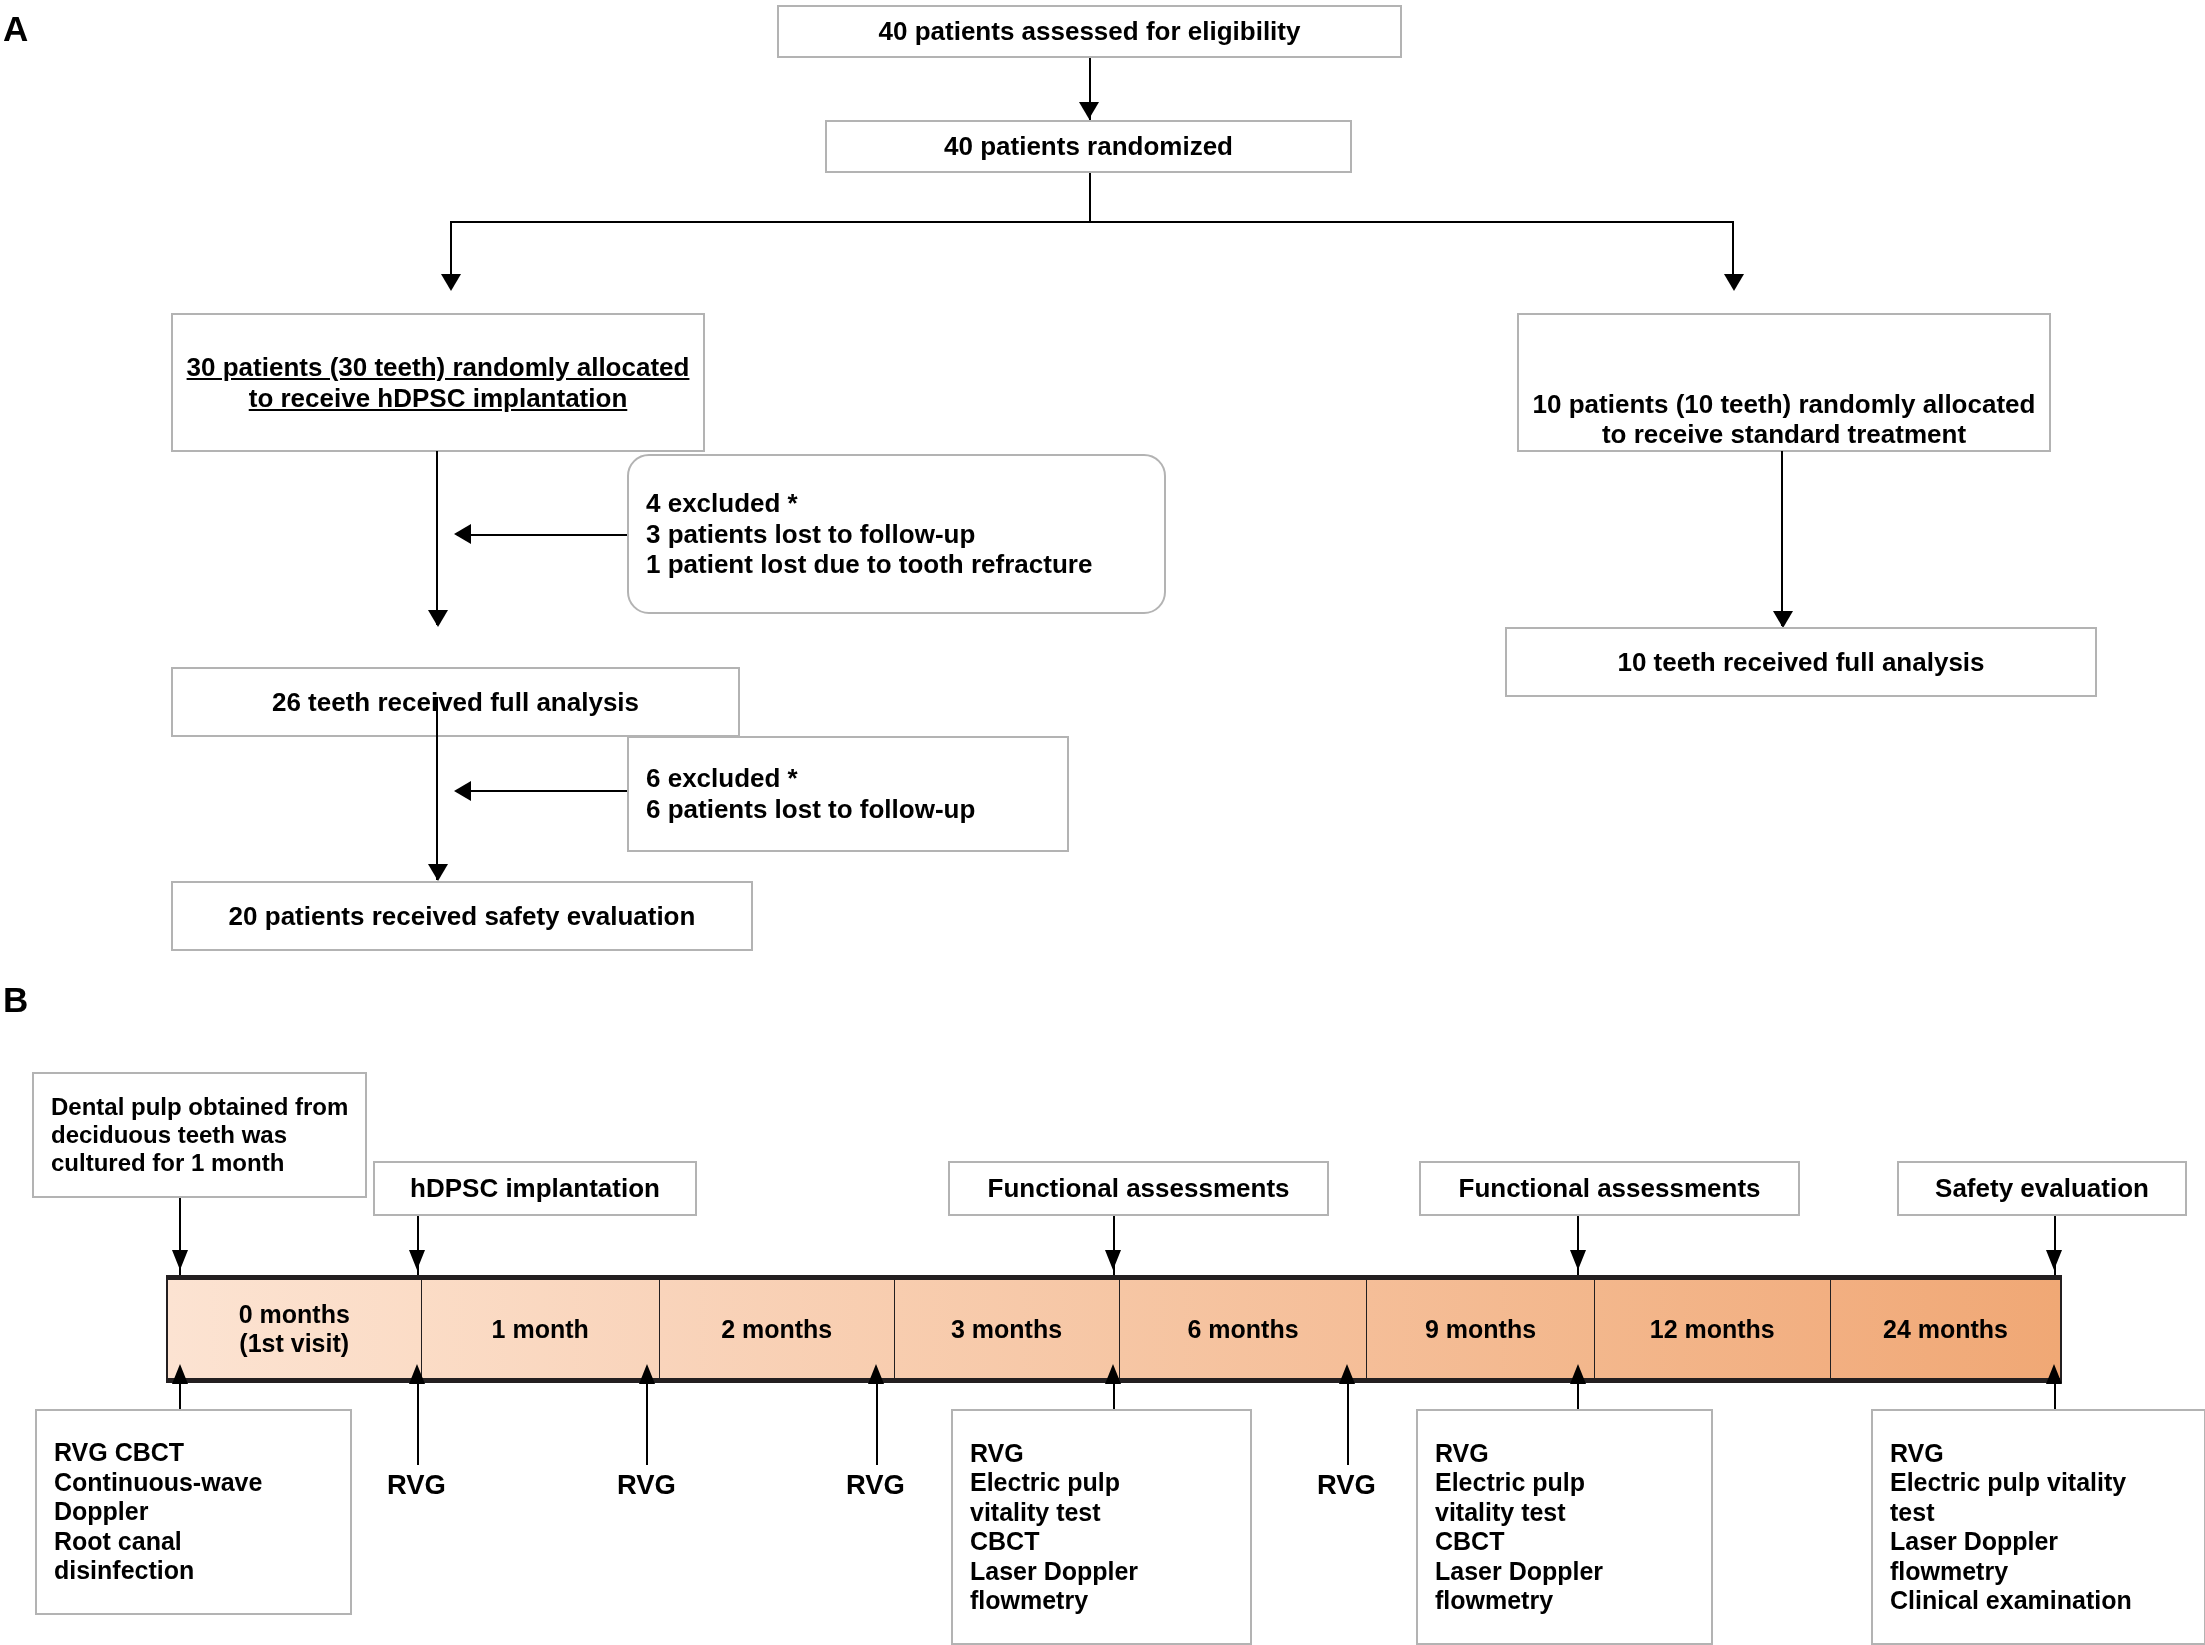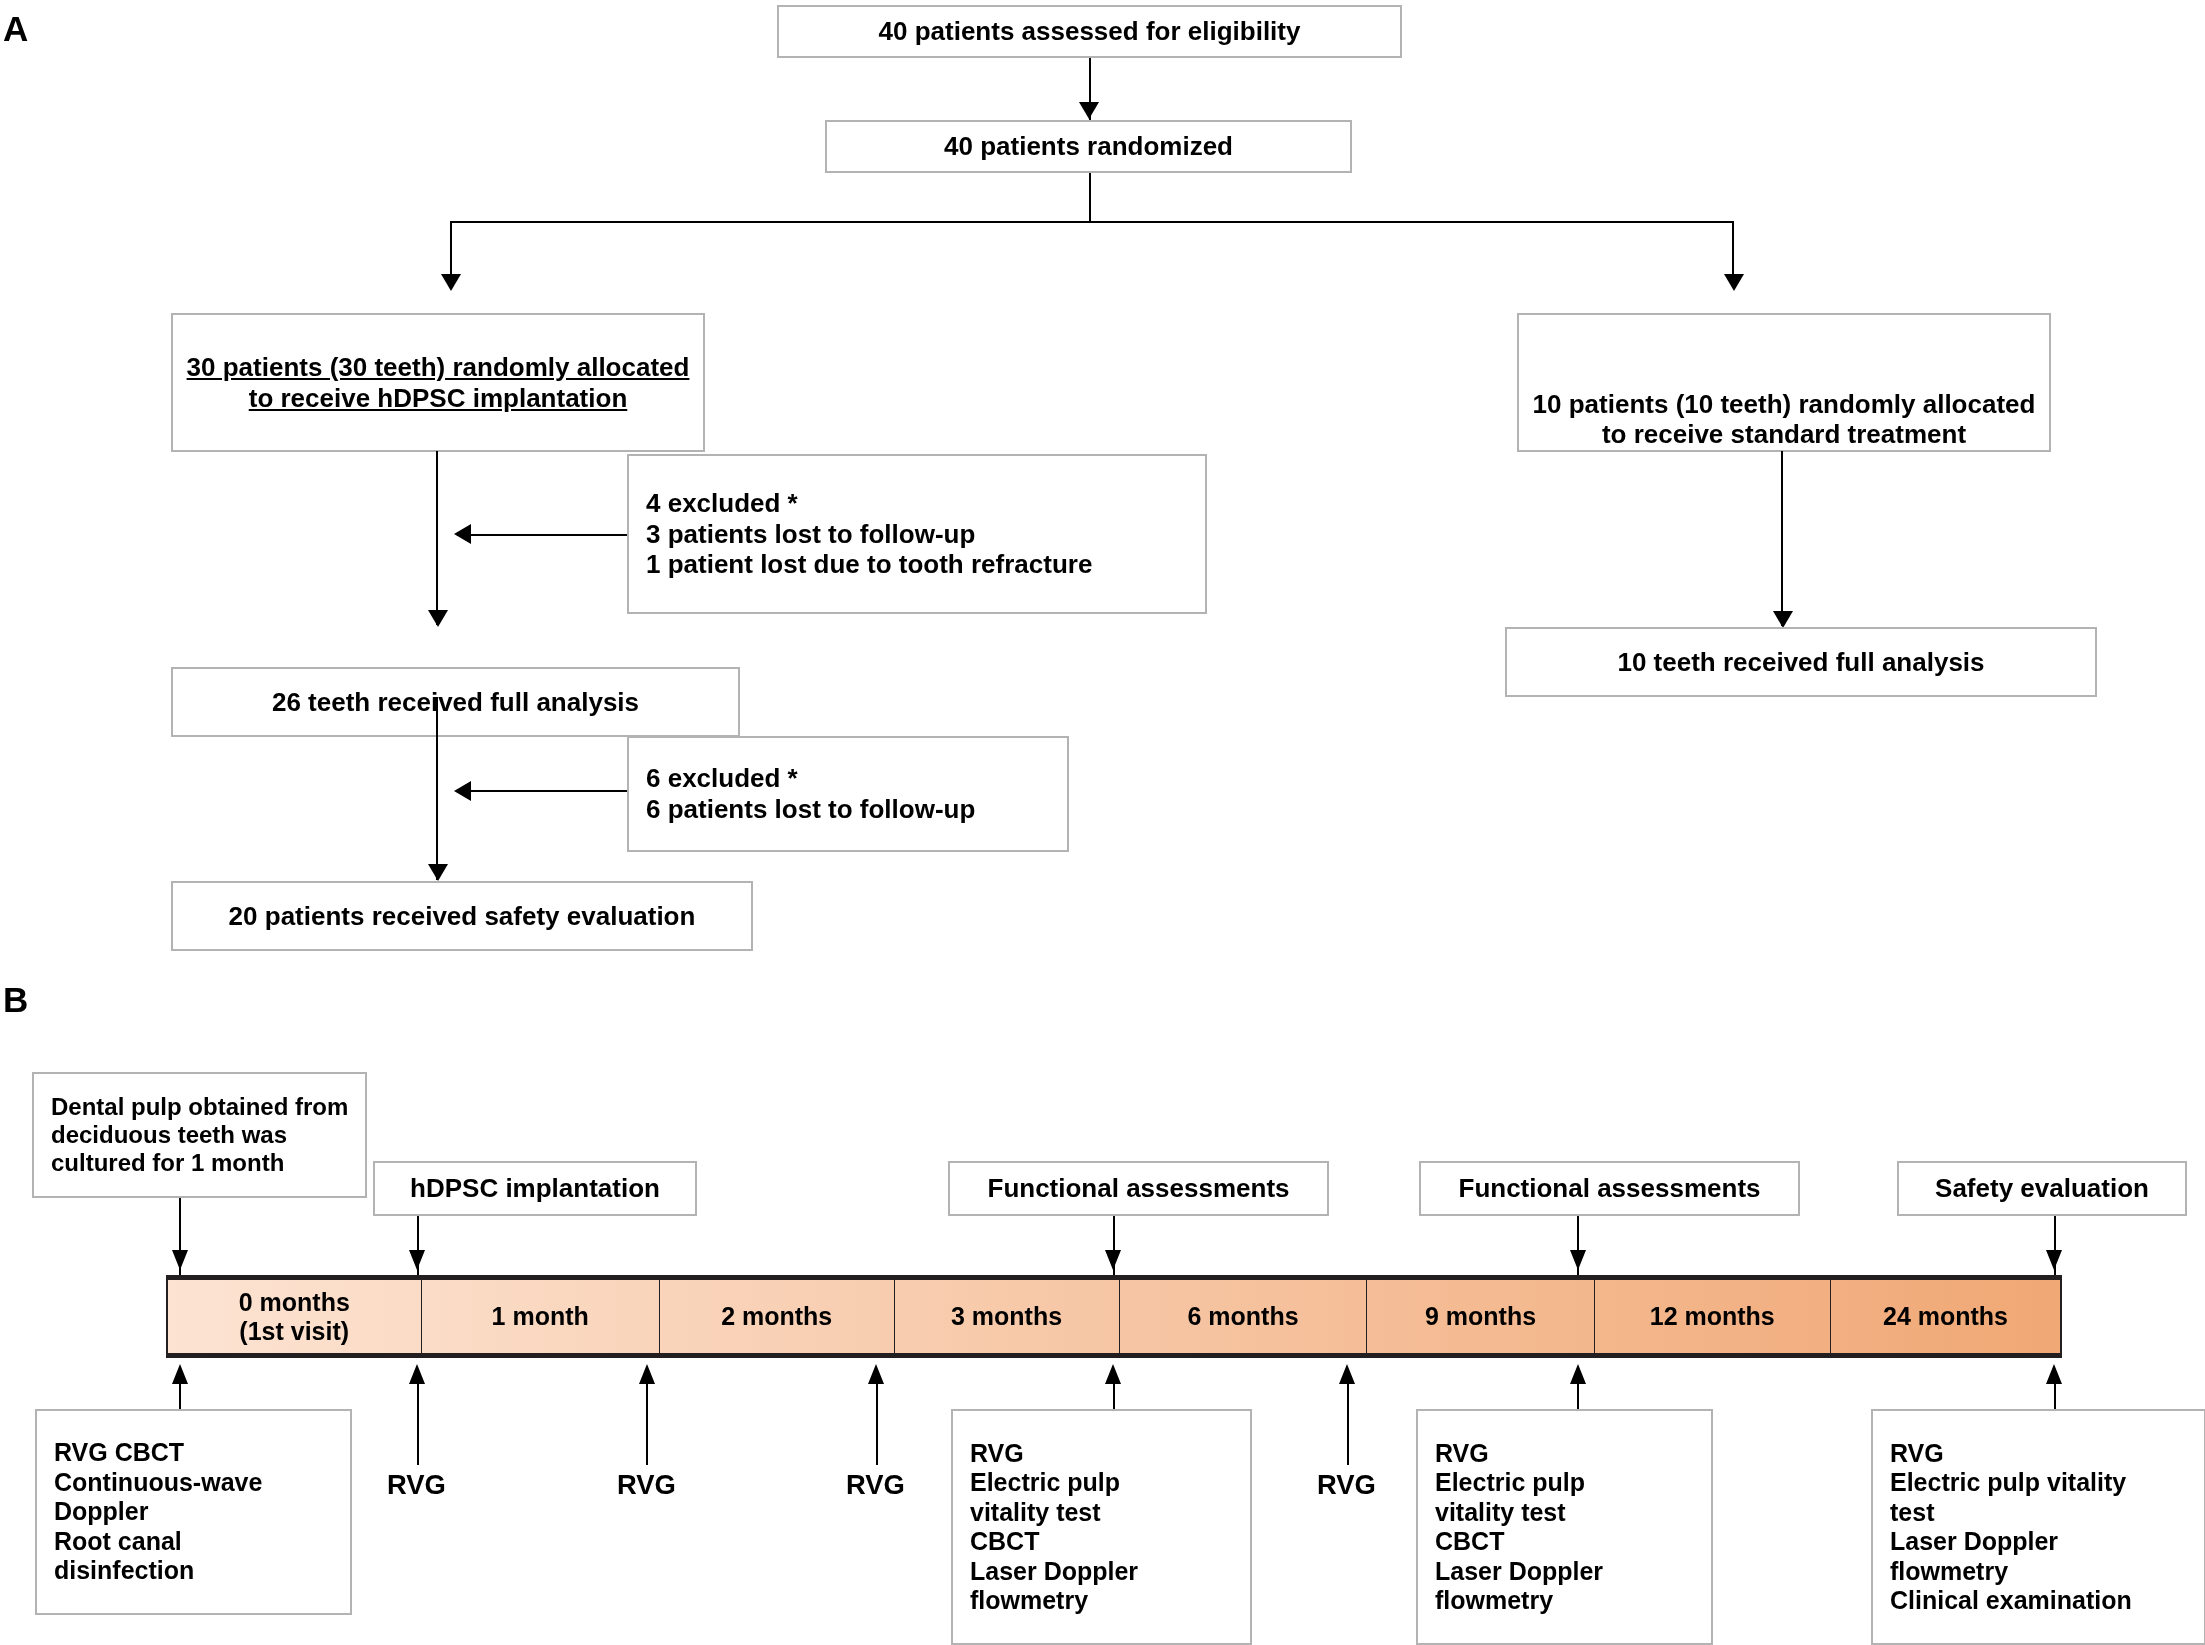--- a/index.html
+++ b/index.html
@@ -160,21 +160,21 @@
   <div class="box center condensed" style="left:171px; top:313px; width:534px; height:139px;text-decoration:underline;">
     <span class="txt">30 patients (30 teeth) randomly allocated to receive hDPSC implantation</span>
   </div>
   <div class="box center condensed" style="left:1517px; top:313px; width:534px; height:139px;align-items:flex-end;">
     <span class="txt">10 patients (10 teeth) randomly allocated to receive standard treatment</span>
   </div>
 
   <div class="vline" style="left:436px; top:451px; height:174px;"></div>
   <div class="arrow-down" style="left:428px; top:610px;"></div>
 
-  <div class="box left condensed" style="left:627px; top:454px; width:580px; height:160px;">
+  <div class="box left condensed" style="left:627px; top:454px; width:539px; height:160px;border-radius:22px;">
     <span class="txt">4 excluded *
 3 patients lost to follow-up
 1 patient lost due to tooth refracture</span>
   </div>
   <div class="hline" style="left:457px; top:534px; width:170px;"></div>
   <div class="arrow-left" style="left:454px; top:524px;"></div>
 
   <div class="box center condensed" style="left:171px; top:627px; width:569px; height:70px;margin-top:40px;">
     <span class="txt">26 teeth received full analysis</span>
   </div>
@@ -225,21 +225,21 @@
 
   <div class="vline thin" style="left:1113px; top:1216px; height:62px;"></div>
   <div class="arrow-down thin" style="left:1105px; top:1250px;"></div>
 
   <div class="vline thin" style="left:1577px; top:1216px; height:62px;"></div>
   <div class="arrow-down thin" style="left:1570px; top:1250px;"></div>
 
   <div class="vline thin" style="left:2054px; top:1216px; height:62px;"></div>
   <div class="arrow-down thin" style="left:2046px; top:1250px;"></div>
 
-  <div id="timeline" style="left:166px; top:1275px; width:1896px; height:83px;">
+  <div id="timeline" style="left:166px; top:1275px; width:1896px; height:108px;">
     <div class="seg" style="flex: 0 0 13.4%; background: linear-gradient(to right, rgb(252, 227, 210), rgb(251, 220, 198));">0 months
 (1st visit)</div>
     <div class="seg" style="flex: 0 0 12.6%; background: linear-gradient(to right, rgb(251, 220, 198), rgb(249, 212, 187));">1 month</div>
     <div class="seg" style="flex: 0 0 12.4%; background: linear-gradient(to right, rgb(249, 212, 187), rgb(248, 205, 175));">2 months</div>
     <div class="seg" style="flex: 0 0 11.9%; background: linear-gradient(to right, rgb(248, 205, 175), rgb(246, 198, 164));">3 months</div>
     <div class="seg" style="flex: 0 0 13.1%; background: linear-gradient(to right, rgb(246, 198, 164), rgb(245, 190, 152));">6 months</div>
     <div class="seg" style="flex: 0 0 12%; background: linear-gradient(to right, rgb(245, 190, 152), rgb(243, 183, 140));">9 months</div>
     <div class="seg" style="flex: 0 0 12.5%; background: linear-gradient(to right, rgb(243, 183, 140), rgb(242, 175, 129));">12 months</div>
     <div class="seg" style="flex: 1 1 auto; background: linear-gradient(to right, rgb(242, 175, 129), rgb(240, 168, 117));">24 months</div>
   </div>

